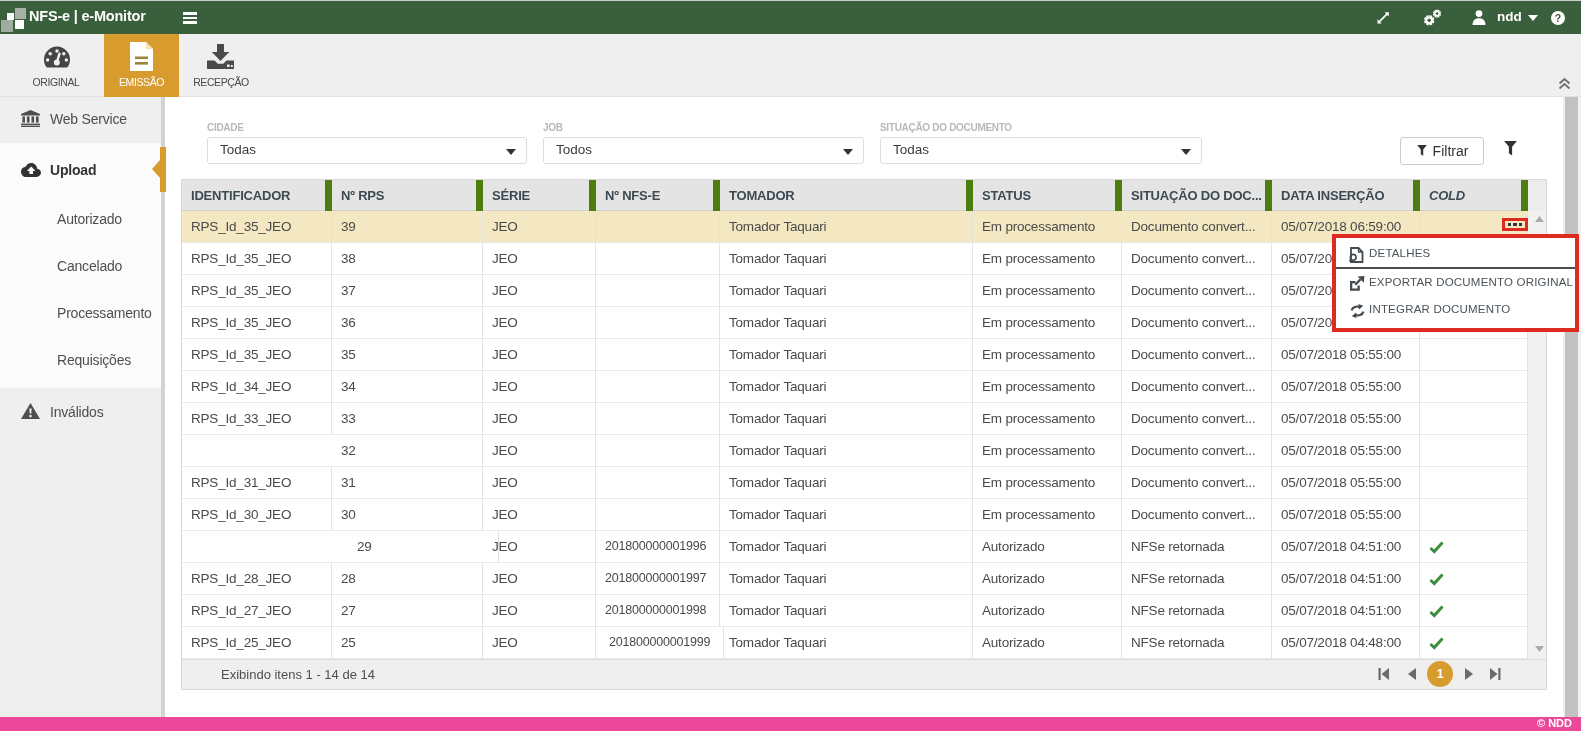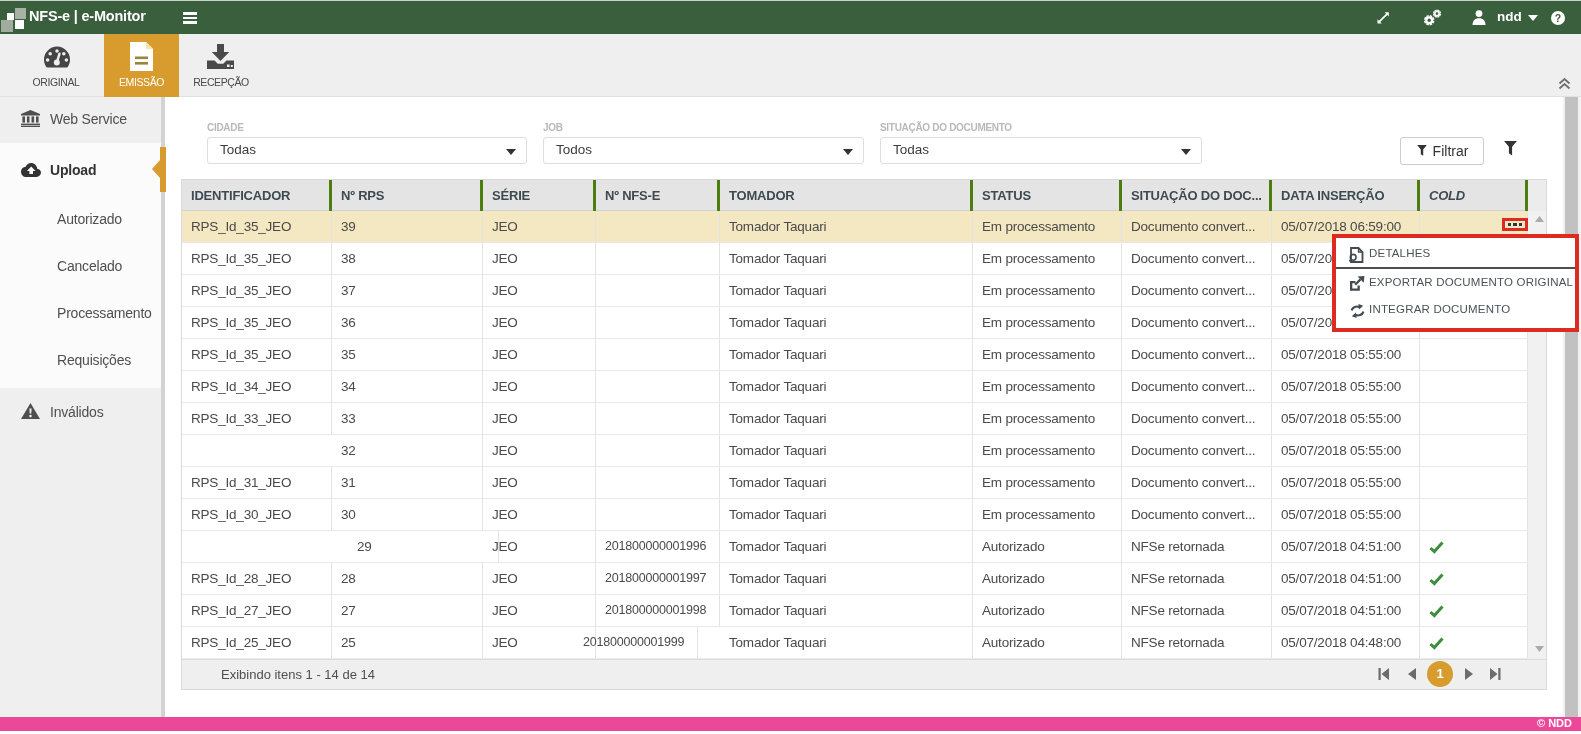--- a/index.html
+++ b/index.html
@@ -19,21 +19,21 @@
 #sideborder { position:absolute; left:161px; top:97px; width:4px; height:620px; background:#D3D3D3; }
 .sitem { position:absolute; font-size:14px; letter-spacing:-0.2px; color:#4F4F4F; white-space:nowrap; }
 #upload-marker { position:absolute; left:160px; top:147px; width:6px; height:45px; background:#D89B2E; }
 #upload-marker:before { content:""; position:absolute; left:-8px; top:13px; border-top:9.5px solid transparent; border-bottom:9.5px solid transparent; border-right:8px solid #D89B2E; }
 .flabel { position:absolute; font-size:10px; font-weight:bold; color:#B9B9B9; letter-spacing:-0.3px; }
 .dropdown { position:absolute; top:137px; height:27px; background:#fff; border:1px solid #DDDDDD; border-radius:3px; font-size:13.5px; color:#3C3C3C; line-height:24px; padding-left:12px; }
 .dropdown .caret { position:absolute; right:10px; top:10.5px; width:0; height:0; border-left:5.5px solid transparent; border-right:5.5px solid transparent; border-top:6.5px solid #333; }
 #filtrar { position:absolute; left:1400px; top:137px; width:84px; height:28px; border:1px solid #CCCCCC; border-radius:3px; background:#fff; font-size:14px; color:#333; text-align:center; line-height:26px; }
 #panel { position:absolute; left:181px; top:179px; width:1366px; height:511px; border:1px solid #D9D9D9; background:#fff; }
 #thead { position:absolute; left:0; top:0; width:1364px; height:31px; background:#E4E4E4; border-bottom:1px solid #D0D0D0; }
-.th { position:absolute; top:0; height:31px; line-height:32px; font-size:13px; font-weight:bold; letter-spacing:-0.2px; color:#3E4A52; padding-left:9px; border-right:3px solid #4d7c0f; white-space:nowrap; overflow:hidden; }
+.th { position:absolute; top:0; height:31px; line-height:32px; font-size:13px; font-weight:bold; letter-spacing:-0.2px; color:#3E4A52; padding-left:9px; border-right:7px solid #4d7c0f; white-space:nowrap; overflow:hidden; }
 #tbody { position:absolute; left:0; top:31px; width:1364px; height:448px; }
 .row { position:absolute; left:0; width:1346px; height:32px; background:#fff; border-bottom:1px solid #E9E9E9; }
 .td { position:absolute; top:0; height:31px; line-height:31px; font-size:13.5px; letter-spacing:-0.2px; color:#4A4A4A; padding-left:9px; border-right:1px solid #E3E3E3; white-space:nowrap; }
 #tfoot { position:absolute; left:0; top:479px; width:1364px; height:30px; background:#EFEFEF; border-top:1px solid #DCDCDC; font-size:13px; color:#4F4F4F; }
 #pagescroll { position:absolute; left:1563px; top:97px; width:18px; height:620px; background:#F1F1F1; }
 #pagethumb { position:absolute; left:2px; top:0; width:13px; height:620px; background:#C1C1C1; }
 #footbar { position:absolute; left:0; top:717px; width:1581px; height:14px; background:#ec4899; }
 #footbar span { position:absolute; right:9px; top:0px; color:#fff; font-size:11px; font-weight:bold; }
 #menu { position:absolute; left:1332px; top:234px; width:247px; height:98px; background:#fff; border:4px solid #DD2B21; }
 .mitem { position:absolute; left:33px; font-size:11.5px; color:#4A5258; letter-spacing:0.2px; white-space:nowrap; }
@@ -344,21 +344,21 @@
         <div class="td" style="left:1238px;width:108px;">
           <svg width="15" height="13" viewBox="0 0 15 13" style="position:absolute;left:9px;top:10px;">
             <path d="M1.5 7 L5.3 10.6 L13.5 1.6" stroke="#3E8C3E" stroke-width="3" fill="none"></path>
           </svg>
         </div>
       </div>
 <div class="row" style="top:416px;">
         <div class="td" style="left:0px;width:150px;">RPS_Id_25_JEO</div>
         <div class="td" style="left:150px;width:151px;">25</div>
         <div class="td" style="left:301px;width:113px;">JEO</div>
-        <div class="td" style="left:392px;width:124px;font-size:12.5px;">201800000001999</div>
+        <div class="td" style="left:418px;width:124px;font-size:12.5px;">201800000001999</div>
         <div class="td" style="left:538px;width:253px;">Tomador Taquari</div>
         <div class="td" style="left:791px;width:149px;">Autorizado</div>
         <div class="td" style="left:940px;width:150px;">NFSe retornada</div>
         <div class="td" style="left:1090px;width:148px;font-size:13.5px;letter-spacing:-0.2px;">05/07/2018 04:48:00</div>
         <div class="td" style="left:1238px;width:108px;">
           <svg width="15" height="13" viewBox="0 0 15 13" style="position:absolute;left:9px;top:10px;">
             <path d="M1.5 7 L5.3 10.6 L13.5 1.6" stroke="#3E8C3E" stroke-width="3" fill="none"></path>
           </svg>
         </div>
       </div>

